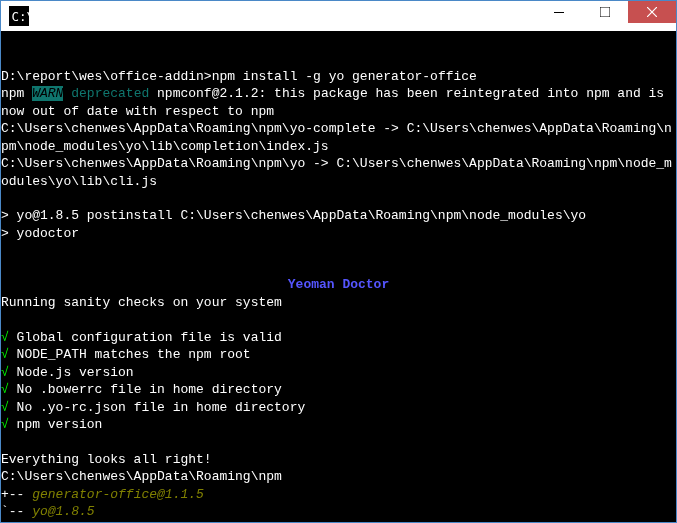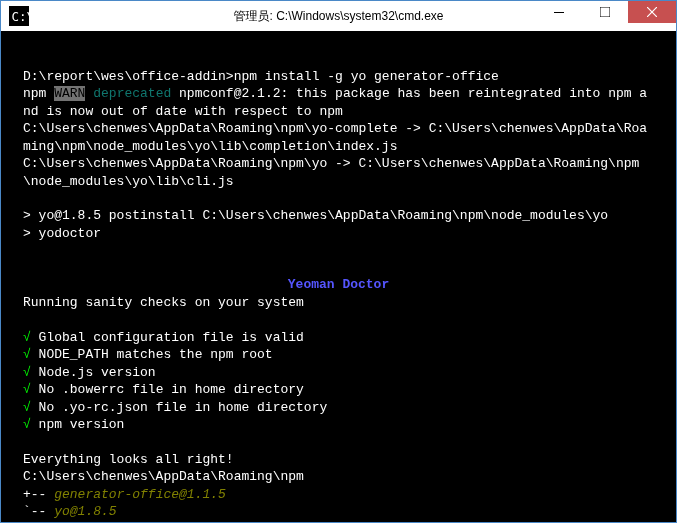--- a/index.html
+++ b/index.html
@@ -5,44 +5,43 @@
     * { margin: 0; padding: 0; box-sizing: border-box; }
     body { width: 677px; height: 523px; font-family: Consolas, 'Courier New', monospace; font-size: 13px; background: #000; overflow: hidden; }
     .window { width: 100%; height: 100%; border: 1px solid #4a88c7; display: flex; flex-direction: column; }
     .titlebar { height: 30px; background: #fff; display: flex; align-items: center; position: relative; }
     .titlebar-icon { width: 20px; height: 20px; margin-left: 8px; display: flex; align-items: center; justify-content: center; }
     .title-text { position: absolute; left: 50%; transform: translateX(-50%); color: #000; font-family: 'Microsoft YaHei', 'SimSun', sans-serif; font-size: 12px; }
     .window-controls { margin-left: auto; display: flex; height: 100%; }
     .ctrl-btn { width: 46px; height: 22px; display: flex; align-items: center; justify-content: center; background: #fff; cursor: pointer; margin-top: 0; }
     .ctrl-btn.close { background: #c75050; color: #fff; width: 48px; }
     .ctrl-btn svg { width: 10px; height: 10px; }
-    .terminal { flex: 1; background: #000; color: #c0c0c0; padding: 2px 22px; line-height: 1.35; white-space: pre-wrap; word-break: break-all; overflow: hidden; }
+    .terminal { flex: 1; background: #000; color: #c0c0c0; padding: 2px 0; line-height: 1.35; white-space: pre-wrap; word-break: break-all; overflow: hidden; }
     .line { display: block; }
     .white { color: #fff; }
-    .yellow-inv { background: #737373; color: #000; }
+    .yellow-inv { background: #0f766e; color: #000; font-style: italic; }
     .magenta { color: #0f766e; }
     .green { color: #ffffff; }
     .blue { color: #5555ff; font-weight: bold; text-align: center; }
     .darkyellow { color: #808000; font-style: italic; }
     .blank { height: 17px; }
     .blank2 { height: 34px; }
     .tick { color: #00ff00; }
   </style>
 </head>
 <body>
 
 <div class="window">
   <div class="titlebar">
     <span class="titlebar-icon">
       <svg viewBox="0 0 16 16">
           <rect x="0" y="0" width="16" height="16" fill="#000"></rect>
           <text x="2" y="12" fill="#fff" font-size="10" font-family="monospace">C:\</text>
         </svg>
     </span>
-    <span class="title-text">管理员: C:\Windows\system32\cmd.exe</span>
     <div class="window-controls">
       <div class="ctrl-btn">
         <svg viewBox="0 0 10 10">
             <rect x="0" y="5" width="10" height="1" fill="#000"></rect>
           </svg>
       </div>
       <div class="ctrl-btn">
         <svg viewBox="0 0 10 10">
             <rect x="0" y="0" width="10" height="10" fill="none" stroke="#000" stroke-width="1"></rect>
           </svg>

